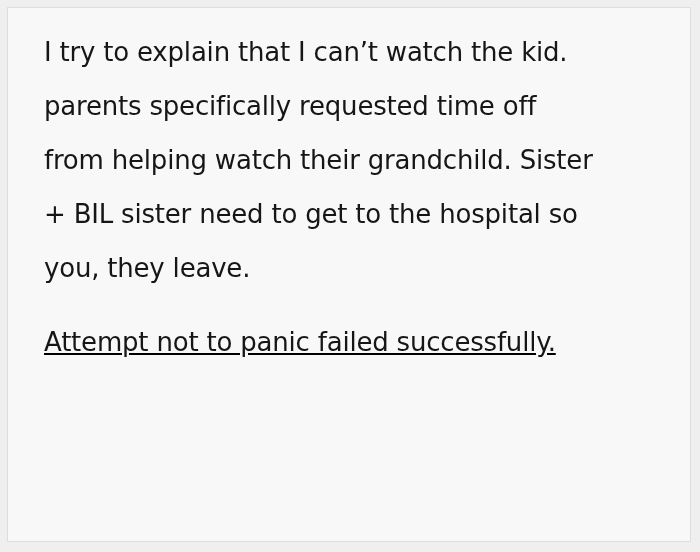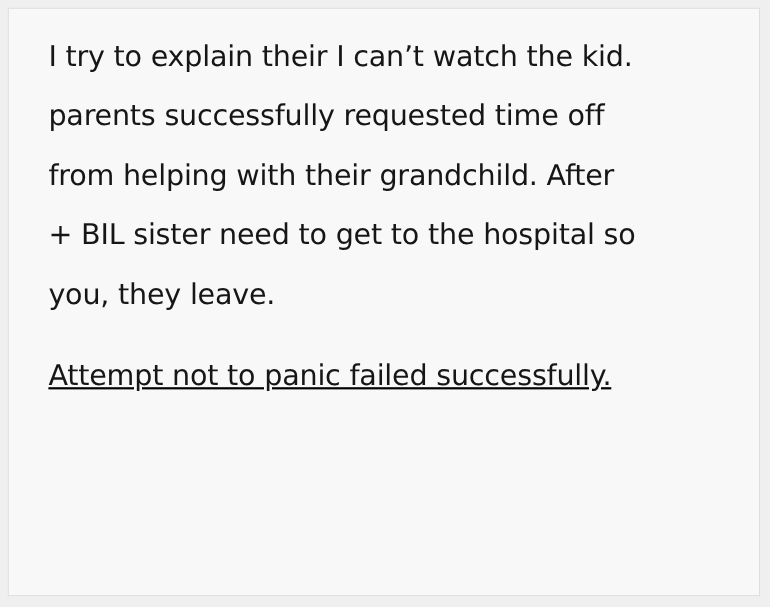--- a/index.html
+++ b/index.html
@@ -39,22 +39,22 @@
     white-space: nowrap;
     color: var(--text-color, #161616);
     letter-spacing: -0.2px;
   }
 </style>
 </head>
 <body style="--page-bg: #efefef; --card-bg: #f8f8f8; --card-border: #dedede; --text-color: #161616;">
 
 <div class="card">
   <div class="paragraph">
-    <div class="line">I try to explain their I can’t watch the kid.</div>
-    <div class="line">parents successfully requested time off</div>
-    <div class="line">from helping with their grandchild. After</div>
+    <div class="line">I try to explain that I can’t watch the kid.</div>
+    <div class="line">parents specifically requested time off</div>
+    <div class="line">from helping watch their grandchild. Sister</div>
     <div class="line">+ BIL sister need to get to the hospital so</div>
     <div class="line">you, they leave.</div>
   </div>
   <div class="paragraph">
     <div class="line">Attempt not to panic failed successfully.</div>
   </div>
 </div>
 
 </body></html>

